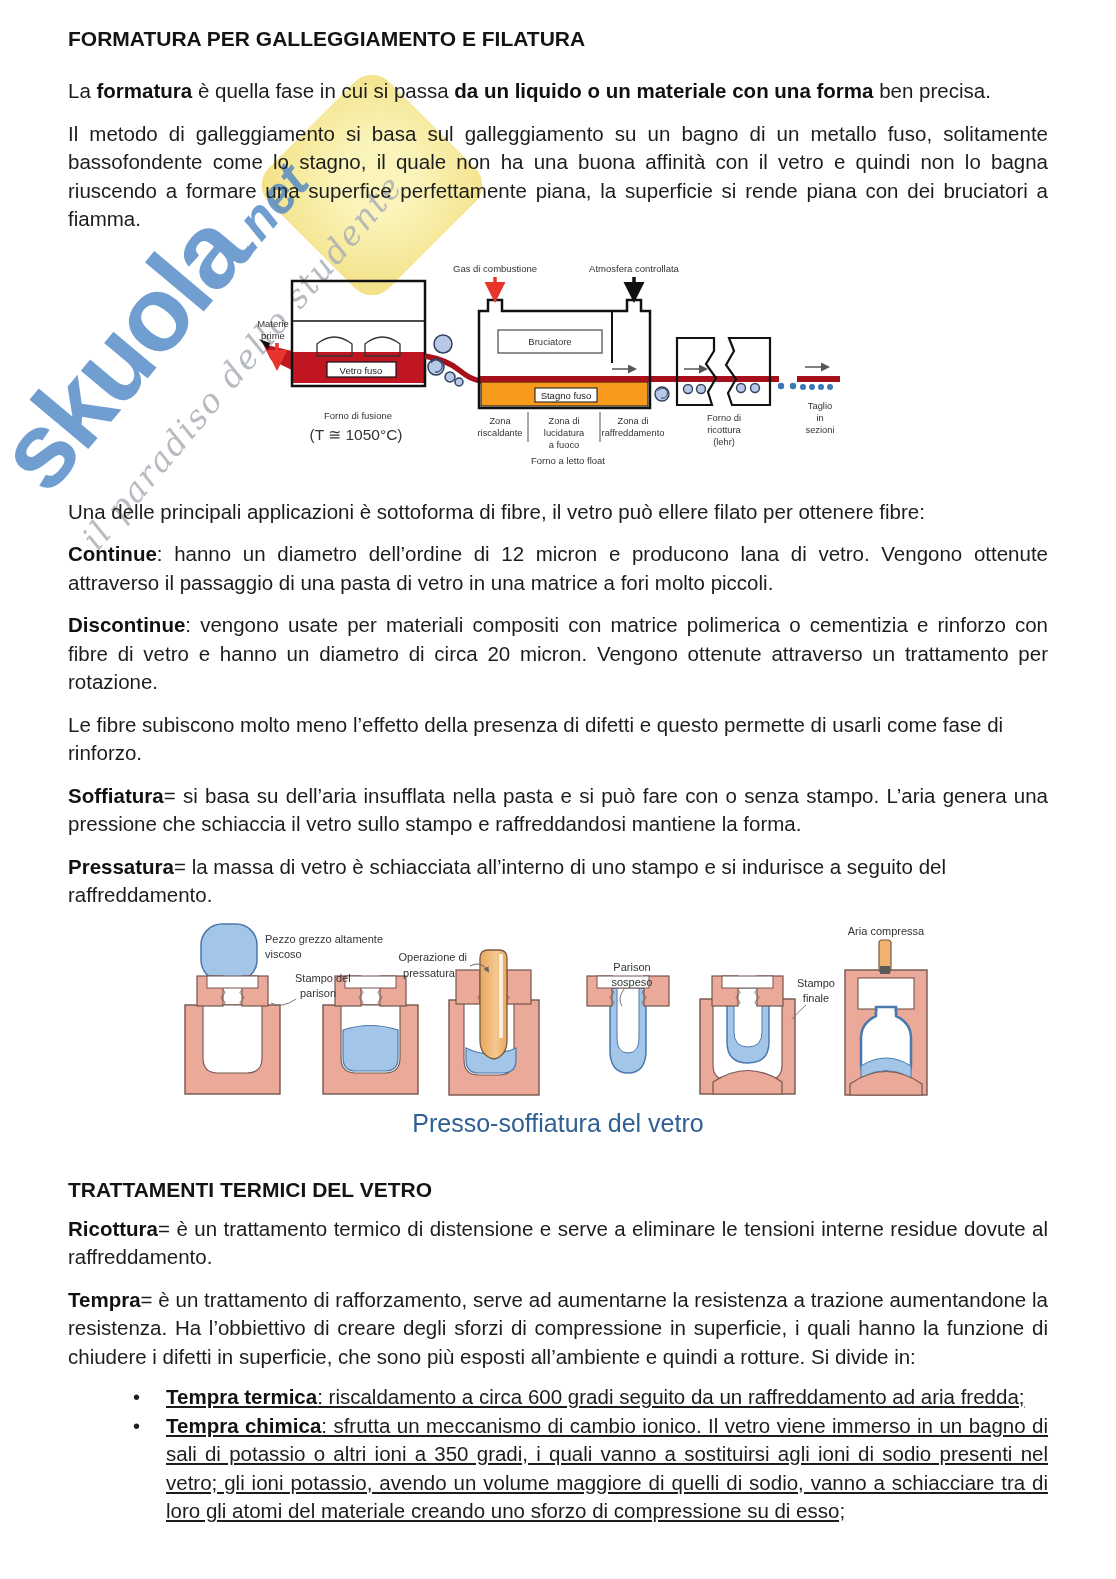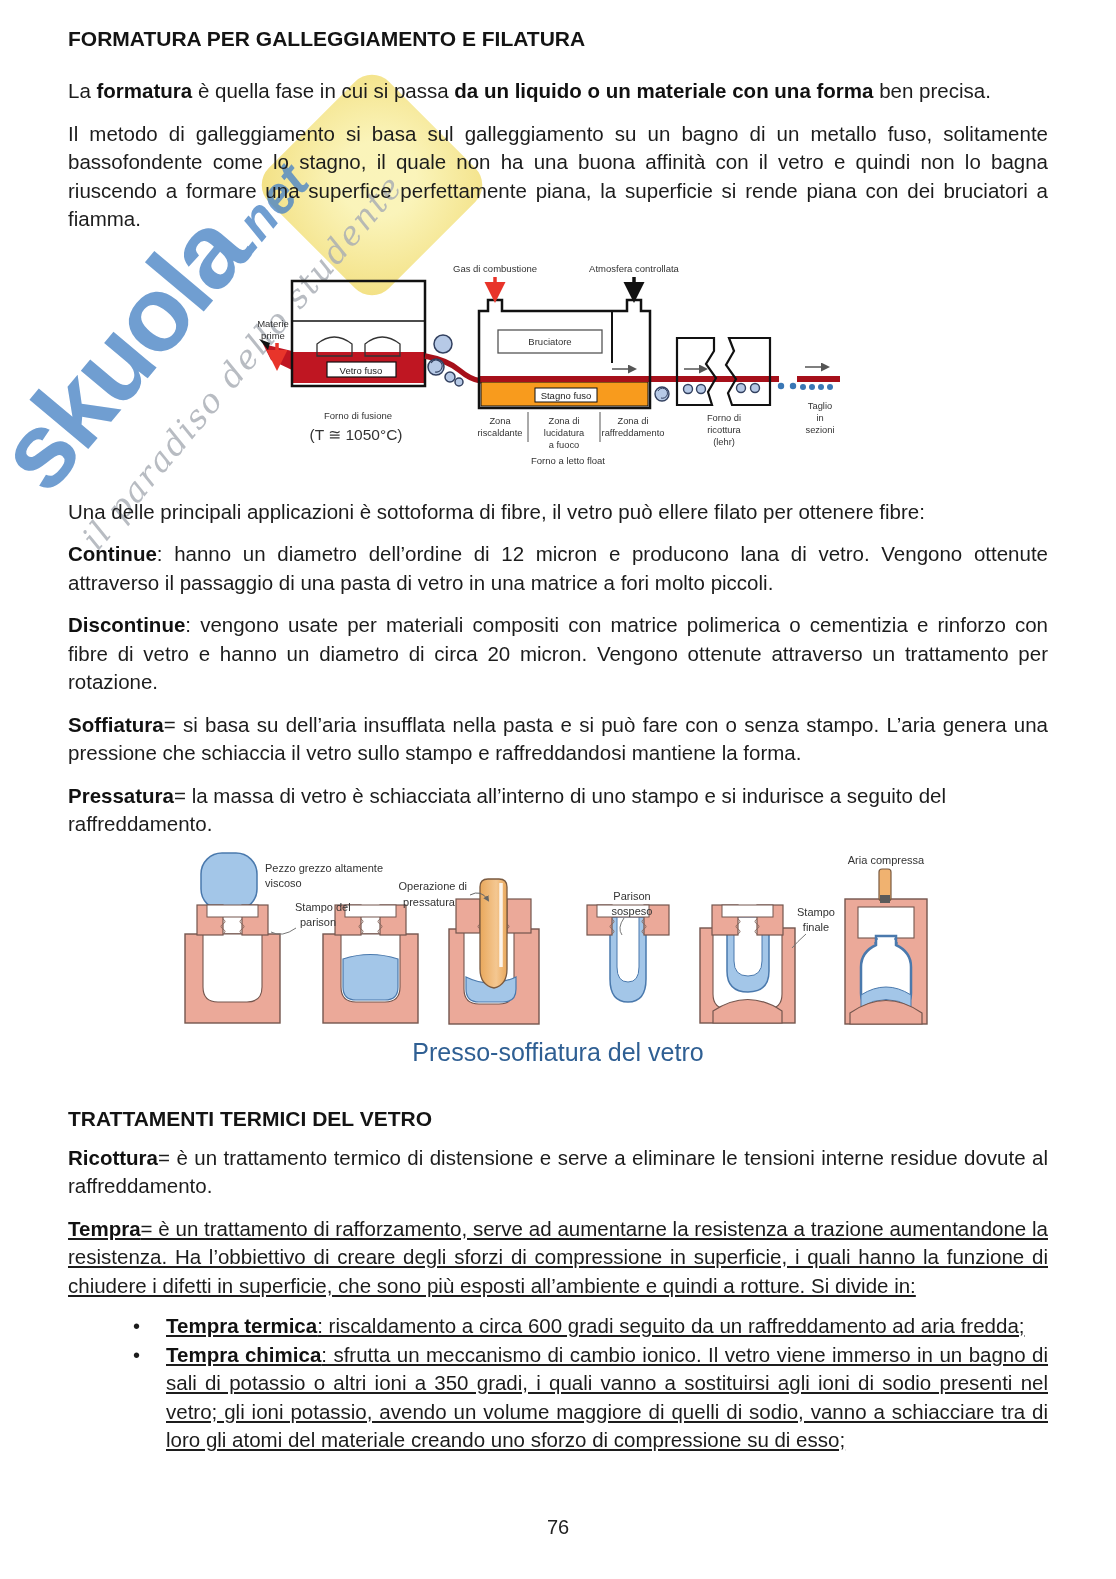--- a/index.html
+++ b/index.html
@@ -160,20 +160,21 @@
           <text x="820" y="371" font-size="9.3" text-anchor="middle" class="dlabel">Taglio</text>
           <text x="820" y="383" font-size="9.3" text-anchor="middle" class="dlabel">in</text>
           <text x="820" y="395" font-size="9.3" text-anchor="middle" class="dlabel">sezioni</text>
         </g>
       </svg>
     </div>
 
     <p>Una delle principali applicazioni è sottoforma di fibre, il vetro può ellere filato per ottenere fibre:</p>
     <p class="just"><b>Continue</b><span>: hanno un diametro dell’ordine di 12 micron e producono lana di vetro. Vengono ottenute attraverso il passaggio di una pasta di vetro in una matrice a fori molto piccoli.</span></p>
     <p class="just"><b>Discontinue</b><span>: vengono usate per materiali compositi con matrice polimerica o cementizia e rinforzo con fibre di vetro e hanno un diametro di circa 20 micron. Vengono ottenute attraverso un trattamento per rotazione.</span></p>
+    <p>Le fibre subiscono molto meno l’effetto della presenza di difetti e questo permette di usarli come fase di rinforzo.</p>
     <p class="just"><b>Soffiatura</b><span>= si basa su dell’aria insufflata nella pasta e si può fare con o senza stampo. L’aria genera una pressione che schiaccia il vetro sullo stampo e raffreddandosi mantiene la forma.</span></p>
     <p style="margin-bottom:0;"><b>Pressatura</b><span>= la massa di vetro è schiacciata all’interno di uno stampo e si indurisce a seguito del raffreddamento.</span></p>
 
     <div class="pb-wrap">
       <svg width="780" height="237" viewBox="180 808 780 237">
         <defs>
           <marker id="p-gry" markerWidth="8" markerHeight="8" refX="4" refY="3" orient="auto">
             <path d="M0,0 L6,3 L0,6 Z" fill="#666"></path>
             </marker>
           <linearGradient id="plg" x1="0" y1="0" x2="1" y2="0">
@@ -269,21 +270,21 @@
           <path d="M806,903 Q797,911 792,917" fill="none" stroke="#777" stroke-width="1"></path>
           <text x="886" y="833" text-anchor="middle">Aria compressa</text>
         </g>
         <text x="558" y="1030" text-anchor="middle" font-size="25" class="caption">Presso-soffiatura del vetro</text>
       </svg>
     </div>
 
     <h2>TRATTAMENTI TERMICI DEL VETRO</h2>
 
     <p class="just"><b>Ricottura</b><span>= è un trattamento termico di distensione e serve a eliminare le tensioni interne residue dovute al raffreddamento.</span></p>
-    <p class="just" style="margin-bottom:12px;text-decoration:underline;"><b>Tempra</b><span>= è un trattamento di rafforzamento, serve ad aumentarne la resistenza a trazione aumentandone la resistenza. Ha l’obbiettivo di creare degli sforzi di compressione in superficie, i quali hanno la funzione di chiudere i difetti in superficie, che sono più esposti all’ambiente e quindi a rotture. Si divide in:</span></p>
+    <p class="just" style="margin-bottom:12px;"><b>Tempra</b><span>= è un trattamento di rafforzamento, serve ad aumentarne la resistenza a trazione aumentandone la resistenza. Ha l’obbiettivo di creare degli sforzi di compressione in superficie, i quali hanno la funzione di chiudere i difetti in superficie, che sono più esposti all’ambiente e quindi a rotture. Si divide in:</span></p>
 
     <ul class="bullets">
       <li><b>Tempra termica</b><span>: riscaldamento a circa 600 gradi seguito da un raffreddamento ad aria fredda;</span></li>
       <li><b>Tempra chimica</b><span>: sfrutta un meccanismo di cambio ionico. Il vetro viene immerso in un bagno di sali di potassio o altri ioni a 350 gradi, i quali vanno a sostituirsi agli ioni di sodio presenti nel vetro; gli ioni potassio, avendo un volume maggiore di quelli di sodio, vanno a schiacciare tra di loro gli atomi del materiale creando uno sforzo di compressione su di esso;</span></li>
     </ul>
 
     <div class="footer">
       <div>76</div>
 
     </div>

